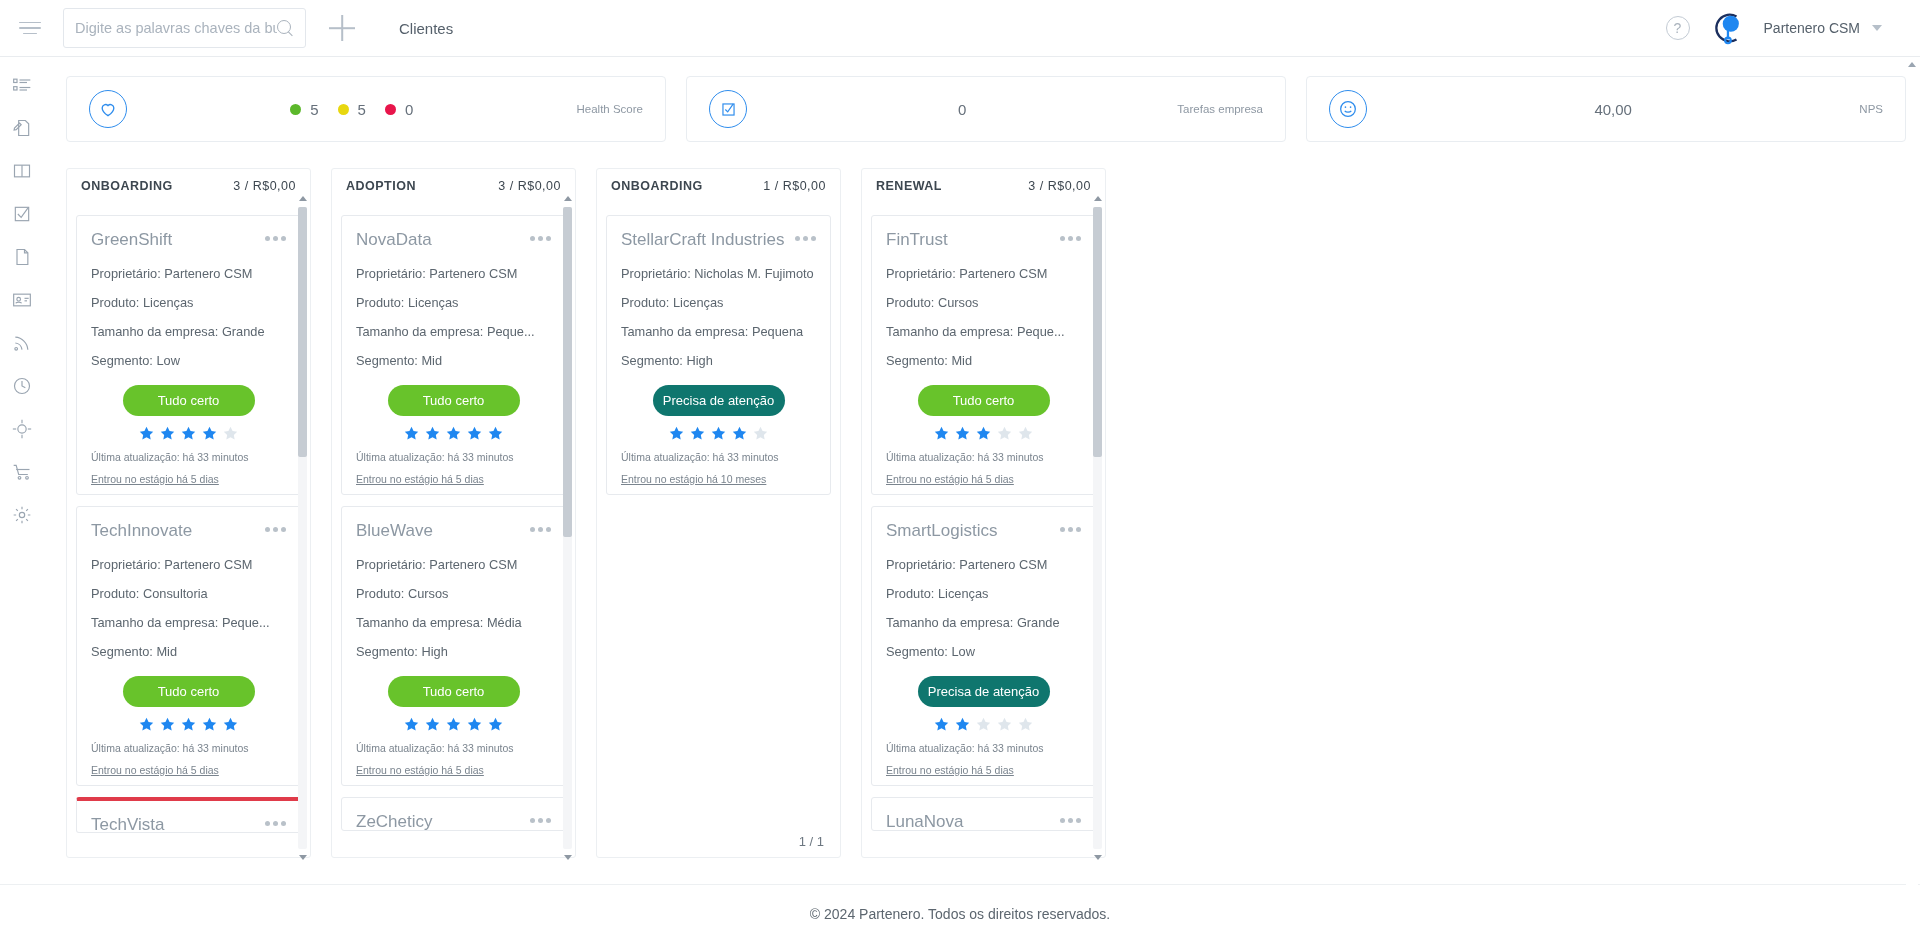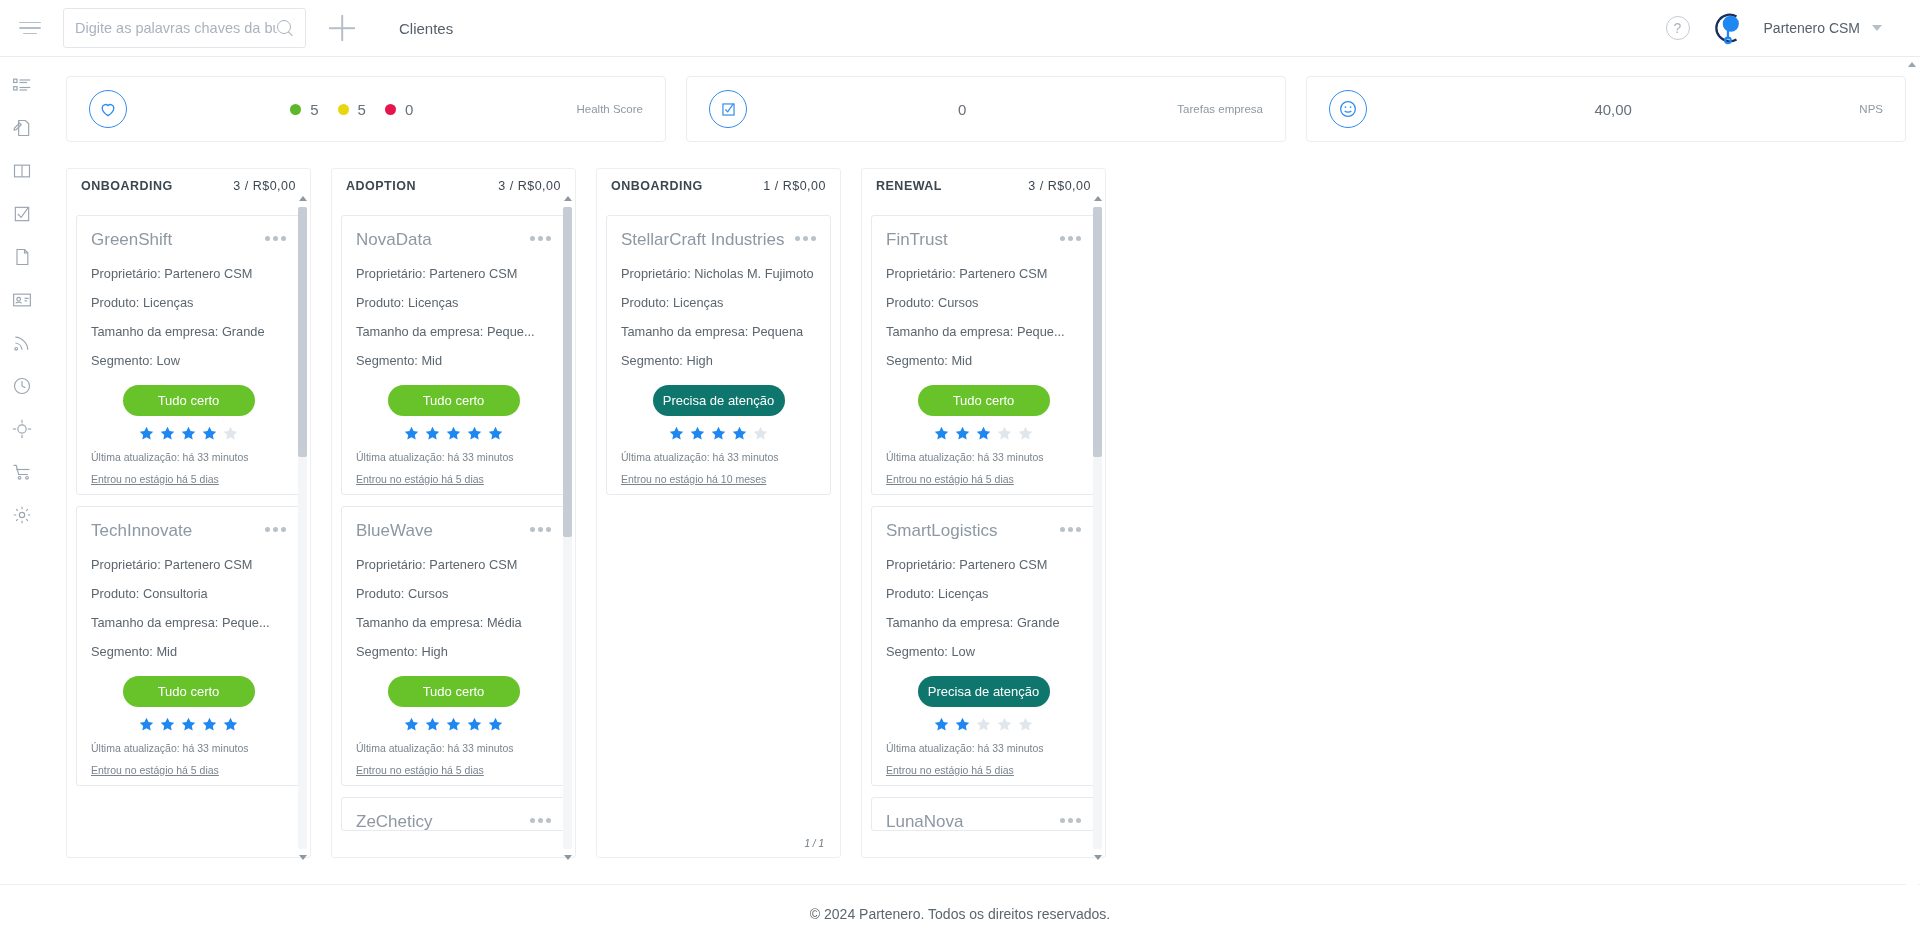--- a/index.html
+++ b/index.html
@@ -105,21 +105,21 @@
      overflow: hidden; text-overflow: ellipsis;}
   .statusbtn { display:block; margin: 17px auto 0 auto; border: none; border-radius: 20px;
     color: #fff; font-size: 13px; padding: 8px 0; width: 132px; text-align:center; cursor:pointer;
     font-family: "Liberation Sans", sans-serif;}
   .statusbtn.ok { background: #68c32b; }
   .statusbtn.warn { background: #0f766e; }
   .stars { display:flex; justify-content: center; gap: 4px; margin-top: 9px;}
   .star { width: 17px; height: 17px; }
   .meta { font-size: 10.5px; color: #7a848e; margin-top: 9px; }
   .meta2 { font-size: 10.5px; color: #7a848e; margin-top: 10px; text-decoration: underline; }
-  .pager { position:absolute; right: 16px; bottom: 8px; font-size: 10px; color: #6d7781; font-style: italic;}
+  .pager { position:absolute; right: 16px; bottom: 8px; font-size: 13px; color: #6d7781;}
 
   
   .footer { position: absolute; bottom: 0; left: 0; width: 1920px; height: 58px;
     border-top: 1px solid #edf0f2; display:flex; align-items:center; justify-content:center;
     font-size: 14px; color: #5c666f; background:#fff;}
 
   .pagescroll { position:absolute; right: 2px; top: 57px; width: 12px; height: 885px;
      background: #fff; }
   .pagescroll .tri { position:absolute; left:2px; width:0;height:0;
      border-left:4px solid transparent;border-right:4px solid transparent;}
@@ -349,20 +349,30 @@
             <svg class="star" viewBox="0 0 24 24">
               <path fill="#1f87f0" d="M12 2.5l2.9 6 6.6.9-4.8 4.6 1.2 6.5L12 17.4 6.1 20.5l1.2-6.5L2.5 9.4l6.6-.9z"></path>
             </svg>
             <svg class="star" viewBox="0 0 24 24">
               <path fill="#1f87f0" d="M12 2.5l2.9 6 6.6.9-4.8 4.6 1.2 6.5L12 17.4 6.1 20.5l1.2-6.5L2.5 9.4l6.6-.9z"></path>
             </svg>
           </div>
           <div class="meta">Última atualização: há 33 minutos</div>
           <div class="meta2">Entrou no estágio há 5 dias</div>
         </div>
+        <div class="card alert" style="padding-bottom:4px;overflow:hidden;max-height:36px">
+          <div class="cardhead">
+            <div class="cardtitle">TechVista</div>
+            <div class="dots">
+              <i></i>
+              <i></i>
+              <i></i>
+            </div>
+          </div>
+        </div>
       </div>
       <div class="scrollbar">
         <div class="sarrow up"></div>
         <div class="scrollthumb" style="top:0px;height:250px"></div>
         <div class="sarrow down"></div>
       </div>
     </div>
     <div class="column">
       <div class="colhead">
         <span>ADOPTION</span>

